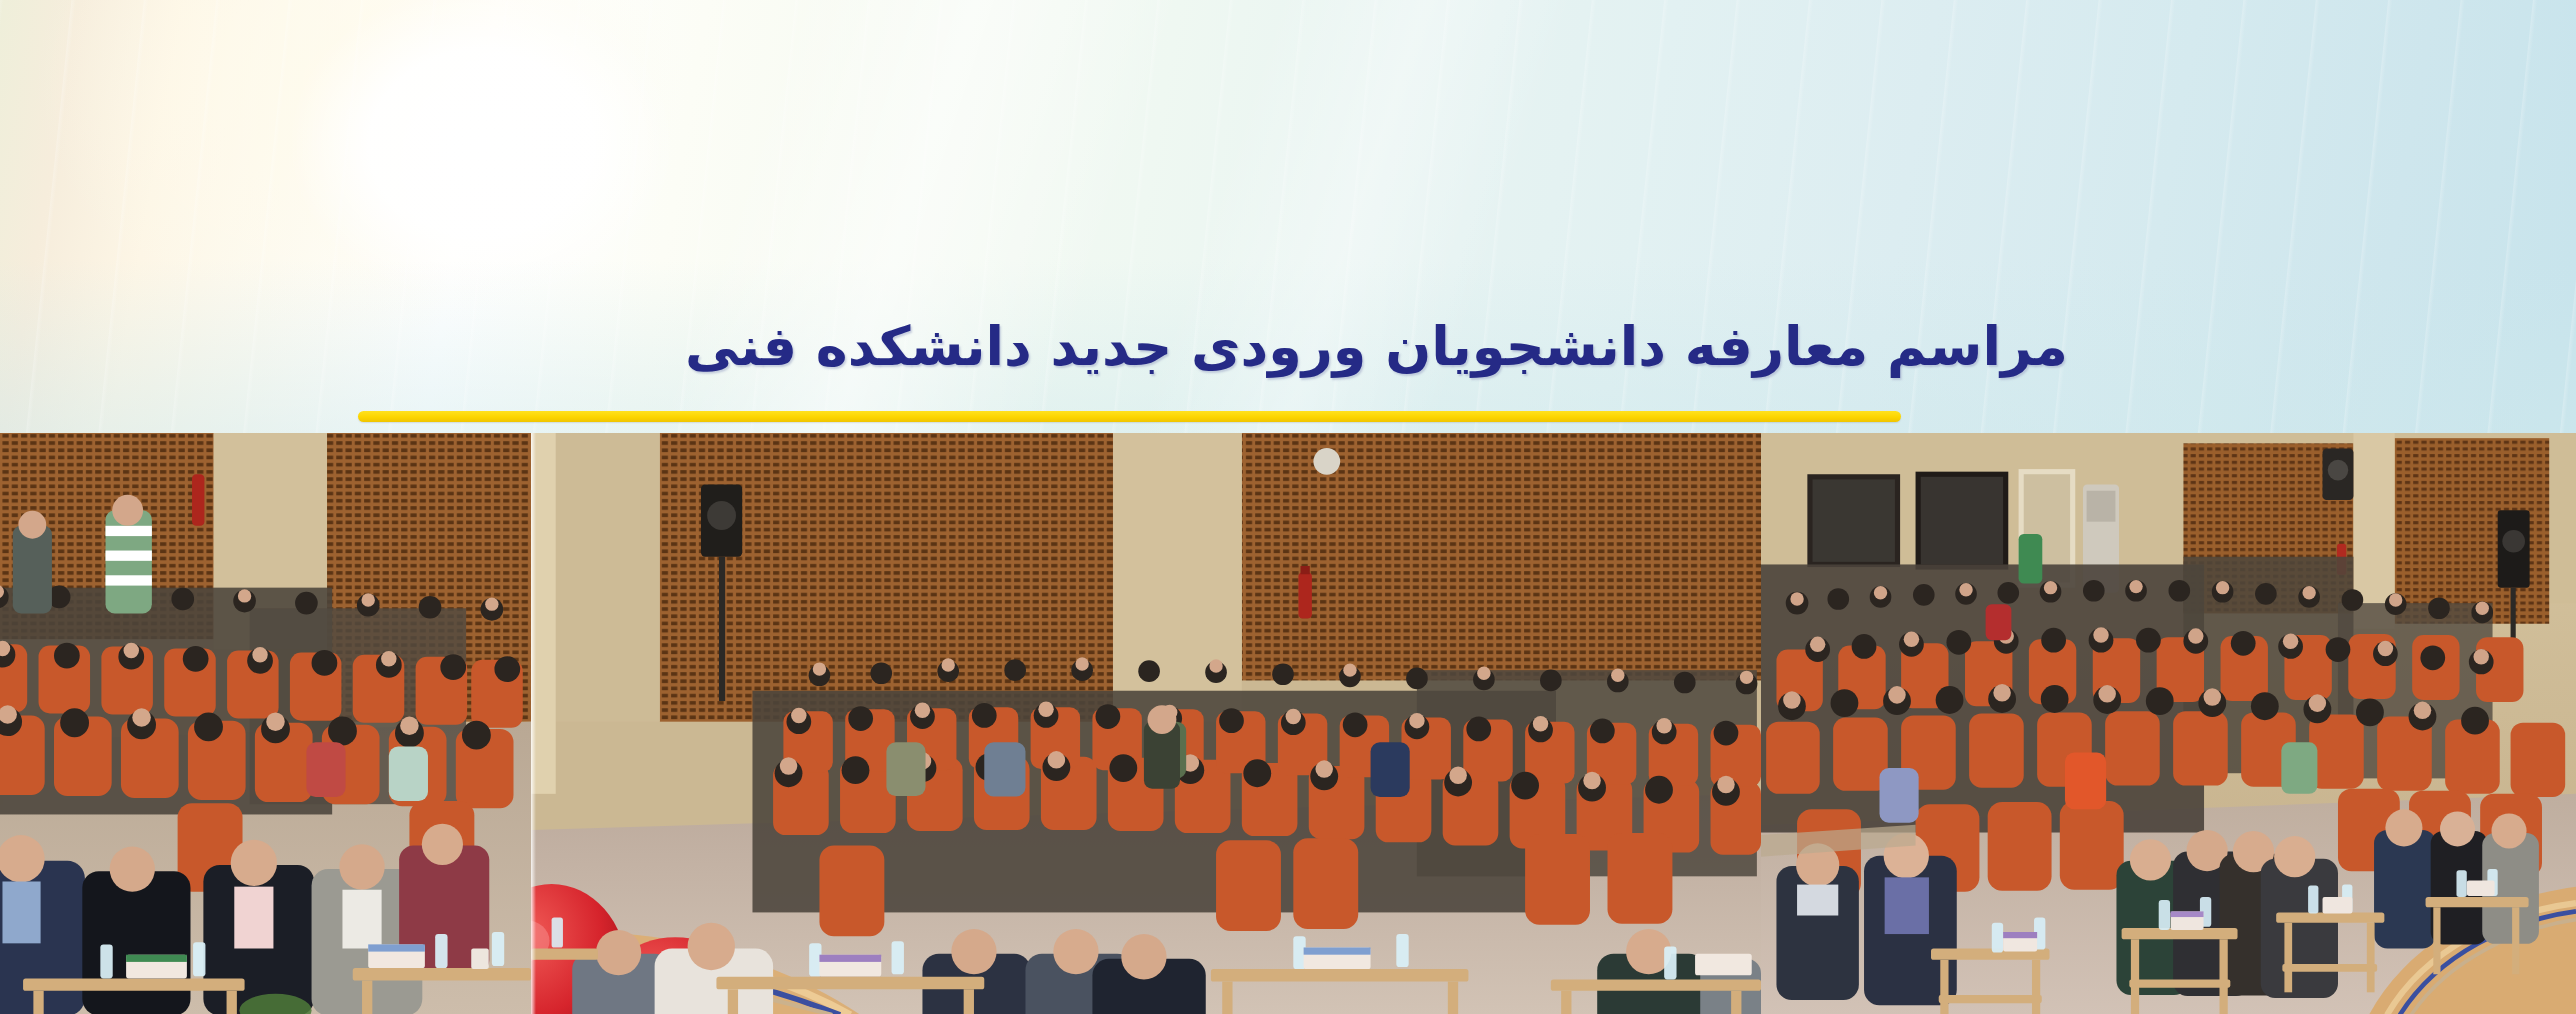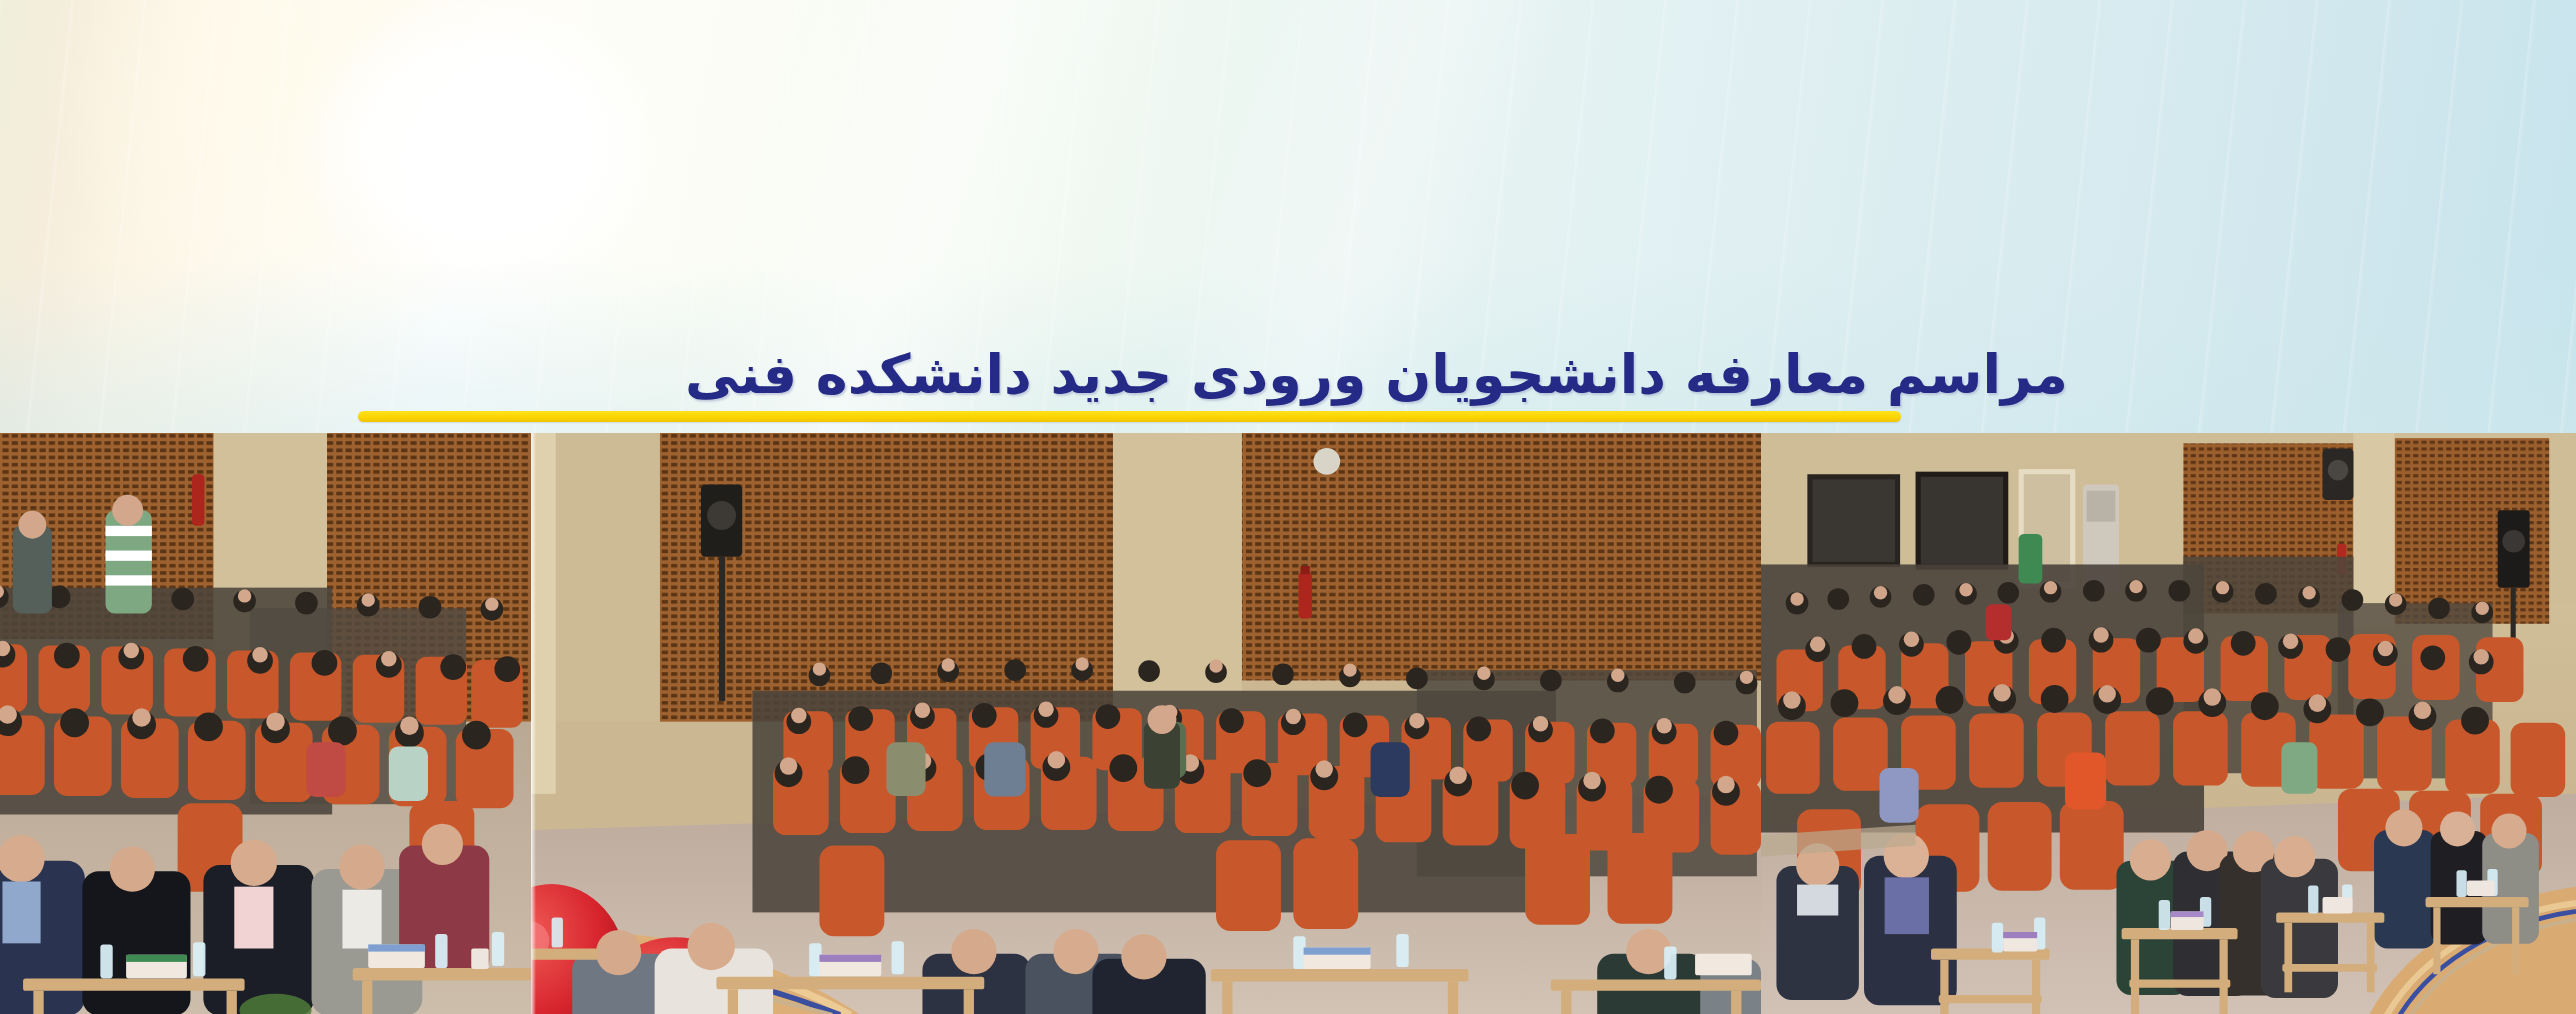--- a/index.html
+++ b/index.html
@@ -65,21 +65,20 @@
     width:1700px;
     text-align:left;
     direction:rtl;
     font-family:"DejaVu Sans", sans-serif;
     font-size:54px;
     font-weight:700;
     color:#252a86;
     letter-spacing:-0.5px;
     white-space:nowrap;
     text-shadow:1.5px 1.5px 2.1px rgba(160,170,200,0.55);
-    margin-top:28px;
   }
 
   .rule{
     position:absolute;
     left:644px; top:411px;
     width:1543px; height:11.3px;
     background:linear-gradient(180deg,#ffe11f 0%,#fcd500 55%,#f0c400 100%);
     border-radius:5.7px;
     box-shadow:0 1px 1.5px rgba(0,0,0,0.10);
   }

